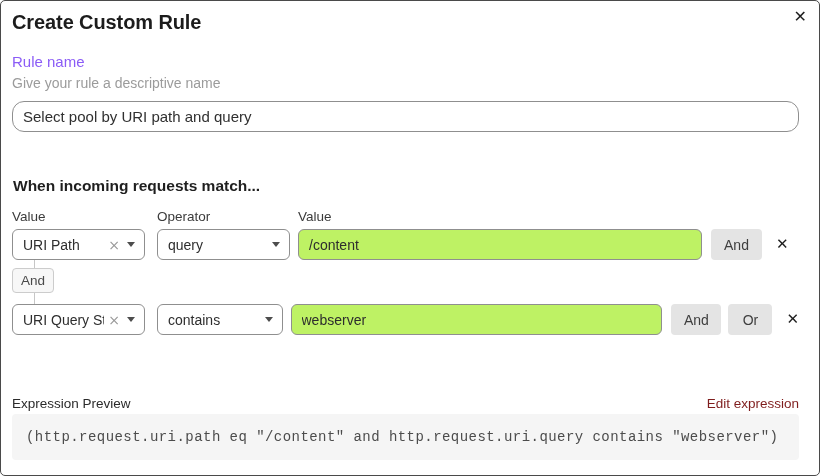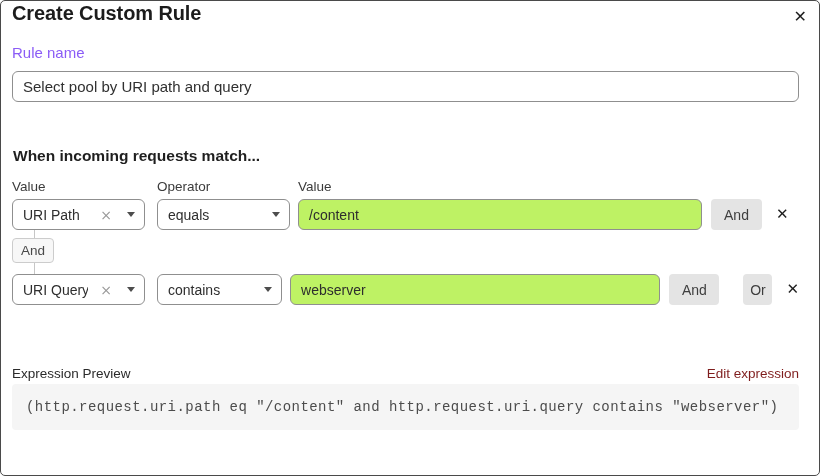--- a/index.html
+++ b/index.html
@@ -8,57 +8,57 @@
     width:820px; height:476px;
     box-sizing:border-box;
     background:#ffffff;
     border:1px solid #4a4a4a;
     border-radius:5px;
     padding:0 20px 0 11px;
     font-family:"Liberation Sans", sans-serif;
     color:#2e2e2e;
     overflow:hidden;
   }
-  .header { }
+  .header { margin-top:9px; }
   .title {
     margin:0; font-size:20px; font-weight:700; line-height:24px;
     color:#1c1c1c; letter-spacing:-0.1px;
   }
   .close-btn {
     position:absolute; top:6px; right:8px;
     background:none; border:none; padding:2px 4px; cursor:pointer;
     font-family:"DejaVu Sans", sans-serif;
     font-size:16px; font-weight:700; color:#1d1d1d; line-height:1;
   }
   .field-label { margin-top:19px; font-size:15px; line-height:18px; color:#8b5cf6; }
   .hint { margin-top:4px; font-size:14px; line-height:17px; color:#9b9b9b; }
   .name-input {
     display:block; margin-top:9px; width:100%; height:31px;
     box-sizing:border-box;
-    border:1px solid #8f8f8f; border-radius:6px;
+    border:1px solid #8f8f8f; border-radius:12px;
     padding:0 10px; font-family:inherit; font-size:15px; color:#303030;
     outline:none; background:#fff;
   }
   .section-heading {
     margin:44px 0 0 1px; font-size:15.5px; font-weight:700;
     line-height:19px; color:#1f1f1f;
   }
   .col-labels { display:flex; margin-top:13px; font-size:13.5px; line-height:17px; color:#3b3b3b; }
   .col-field { width:145px; }
   .col-op { width:141px; }
   .col-value { flex:1; }
   .cond-row { display:flex; align-items:center; }
   .row-1 { margin-top:4px; }
   .row-2 { margin-top:0; }
   .sel {
     display:flex; align-items:center;
     width:133px; height:31px; box-sizing:border-box;
     border:1px solid #8f8f8f; border-radius:6px;
     background:#fff; padding:0 9px 0 10px;
-    font-size:14px; color:#2e2e2e; cursor:pointer;gap:8px;
+    font-size:14px; color:#2e2e2e; cursor:pointer;
   }
   .sel-field { margin-right:12px; }
   .sel-op { margin-right:8px; }
   .sel-text { flex:1; white-space:nowrap; overflow:hidden; }
   .clear-x {
     color:#999999; font-size:14px; line-height:1; margin:0 7px 0 4px; cursor:pointer;
     font-family:"DejaVu Sans", sans-serif;
   }
   .caret {
     width:0; height:0; flex:none;
@@ -77,21 +77,21 @@
   .vi-2 { width:397px; }
   .conj-btn {
     height:31px; border:none; border-radius:4px;
     background:#e4e4e4; color:#3e3e3e;
     font-family:inherit; font-size:14px;
     display:flex; align-items:center; justify-content:center;
     cursor:pointer; flex:none;
   }
   .and-1 { width:51px; margin-left:9px; }
   .and-2 { width:50px; margin-left:9px; }
-  .or-2  { width:29px; margin-left:24px; }
+  .or-2  { width:44px; margin-left:7px; }
   .remove-btn {
     background:none; border:none; padding:0; margin-left:14px;
     font-family:"DejaVu Sans", sans-serif;
     font-size:15px; font-weight:700; color:#1d1d1d; line-height:1; cursor:pointer;
   }
   .connector { }
   .conn-line { width:1px; background:#c6c6c6; margin-left:22px; }
   .conn-line-top { height:8px; }
   .conn-line-bottom { height:11px; }
   .conn-badge {
@@ -120,38 +120,39 @@
 <body>
 
 <div class="dialog">
 
   <div class="header">
     <h1 class="title">Create Custom Rule</h1>
   </div>
   <button class="close-btn">✕</button>
 
   <div class="field-label">Rule name</div>
+  <div class="hint">Give your rule a descriptive name</div>
   <input class="name-input" type="text" value="Select pool by URI path and query" style="">
 
   <h2 class="section-heading">When incoming requests match...</h2>
 
   <div class="col-labels">
     <div class="col-field">Value</div>
     <div class="col-op">Operator</div>
     <div class="col-value">Value</div>
   </div>
 
   <div class="cond-row row-1">
     <div class="sel sel-field">
       <span class="sel-text">URI Path</span>
       <span class="clear-x">×</span>
       <span class="caret"></span>
     </div>
     <div class="sel sel-op">
-      <span class="sel-text">equals</span>
+      <span class="sel-text">query</span>
       <span class="caret"></span>
     </div>
     <input class="value-input vi-1" type="text" value="/content" style="">
     <button class="conj-btn and-1">And</button>
     <button class="remove-btn">✕</button>
   </div>
 
   <div class="connector">
     <div class="conn-line conn-line-top"></div>
     <div class="conn-badge">And</div>

